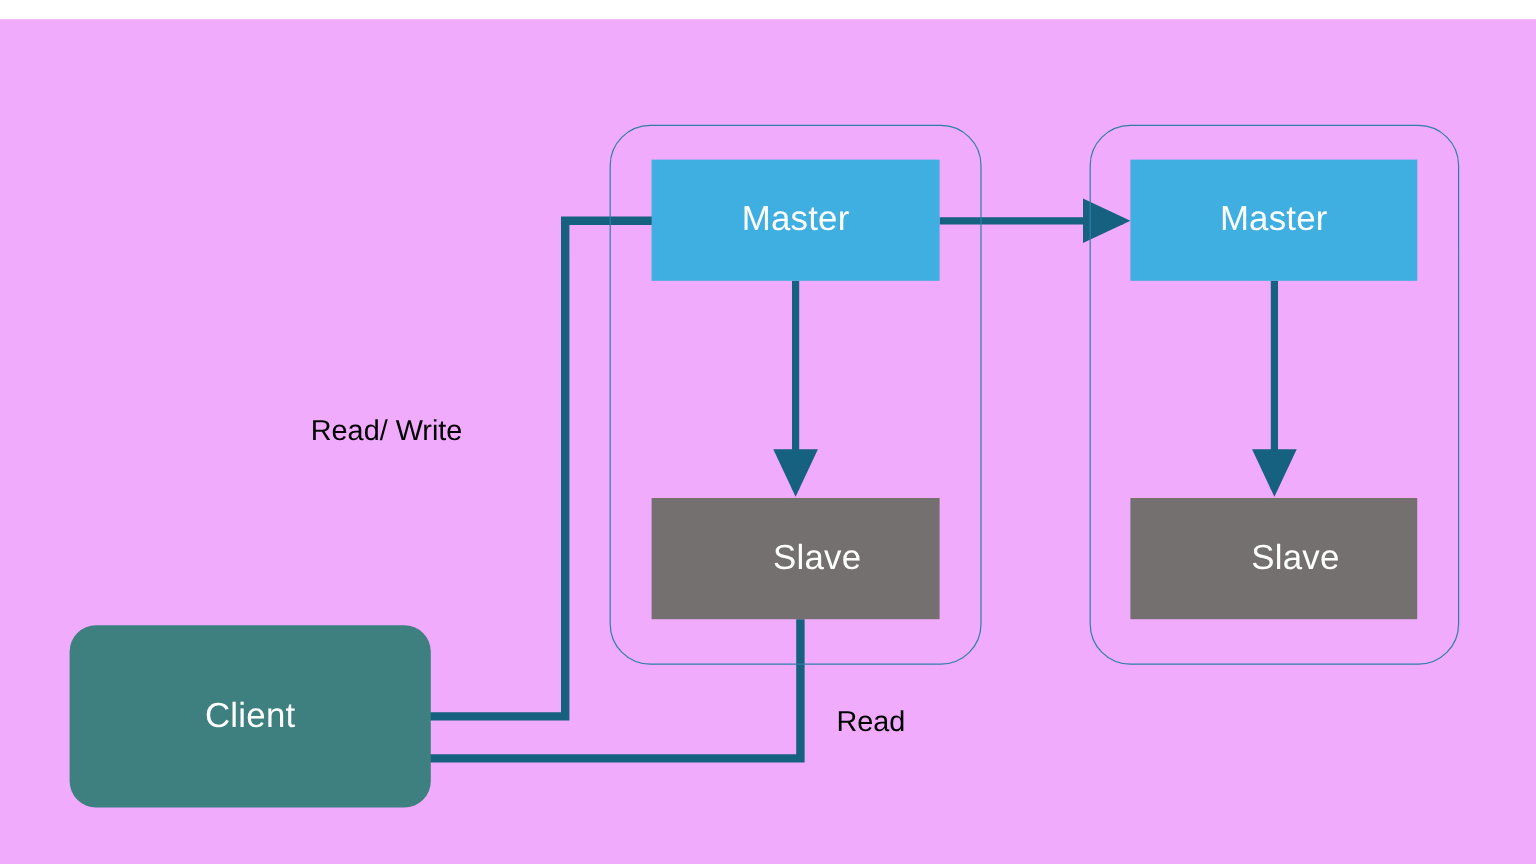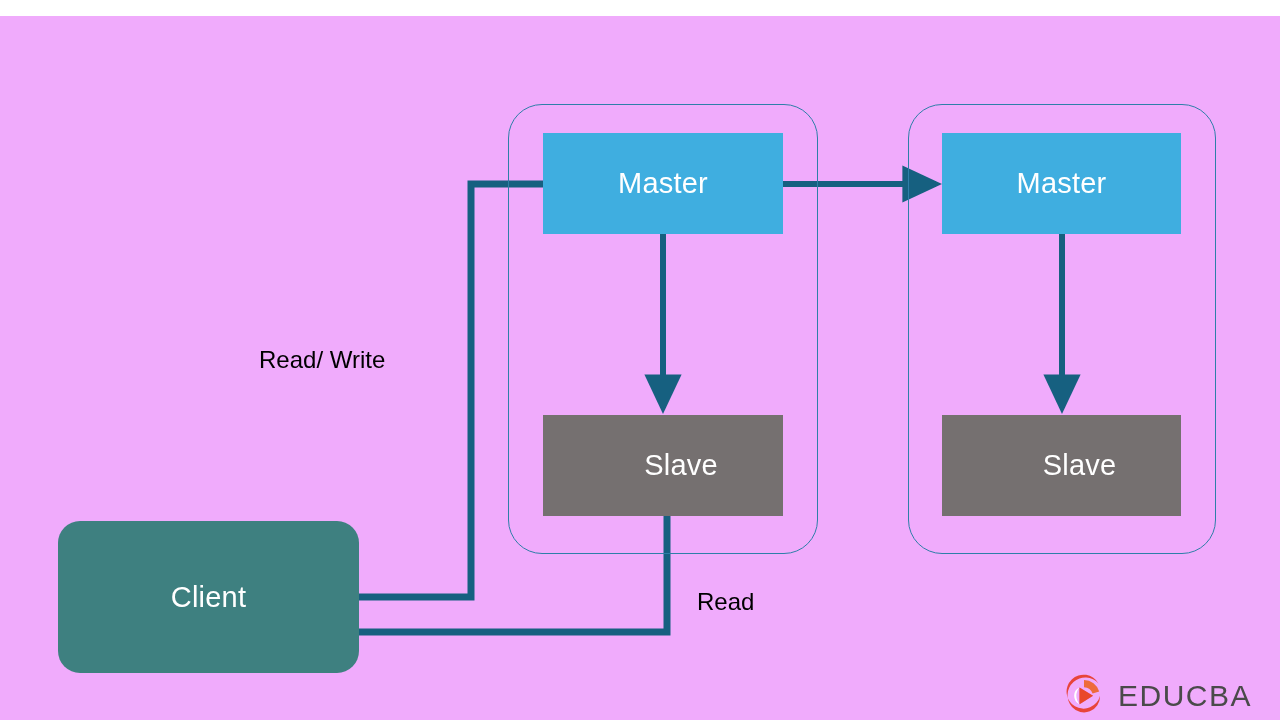--- a/index.html
+++ b/index.html
@@ -132,27 +132,14 @@
   </div>
 
   <div class="node client" style="left:58px; top:505px; width:301px; height:152px;">
     <span>Client</span>
   </div>
 
   <div class="label" style="left:259px; top:330px;">Read/ Write</div>
 
   <div class="label" style="left:697px; top:572px;">Read</div>
 
-  <div id="logo">
-    <svg width="48" height="48" viewBox="0 0 48 48">
-
-      <path d="M38.5,11.5 A17,17 0 1 0 40,24 A16,16 0 0 1 12,35 A16,16 0 0 1 38.5,11.5 Z" fill="#E8443A"></path>
-      <path d="M24,8 A16,16 0 0 1 39.2,19.4 L32.6,21.6 A9.2,9.2 0 0 0 24,15.2 Z" fill="#EE6B3B"></path>
-
-      <path d="M19.5,15.5 L33,23.8 L19.5,32.2 Z" fill="#E0332E"></path>
-      <path d="M19.5,15.5 L33,23.8 L19.5,32.2 Z" fill="#F05A28" opacity="0.55"></path>
-
-      <path d="M19.5,15.5 A9.2,9.2 0 0 0 19.5,32.2 A12.6,12.6 0 0 1 19.5,15.5 Z" fill="#ffffff"></path>
-    </svg>
-    <span class="wordmark">EDUCBA</span>
-  </div>
 
 </div>
 
 </body></html>

